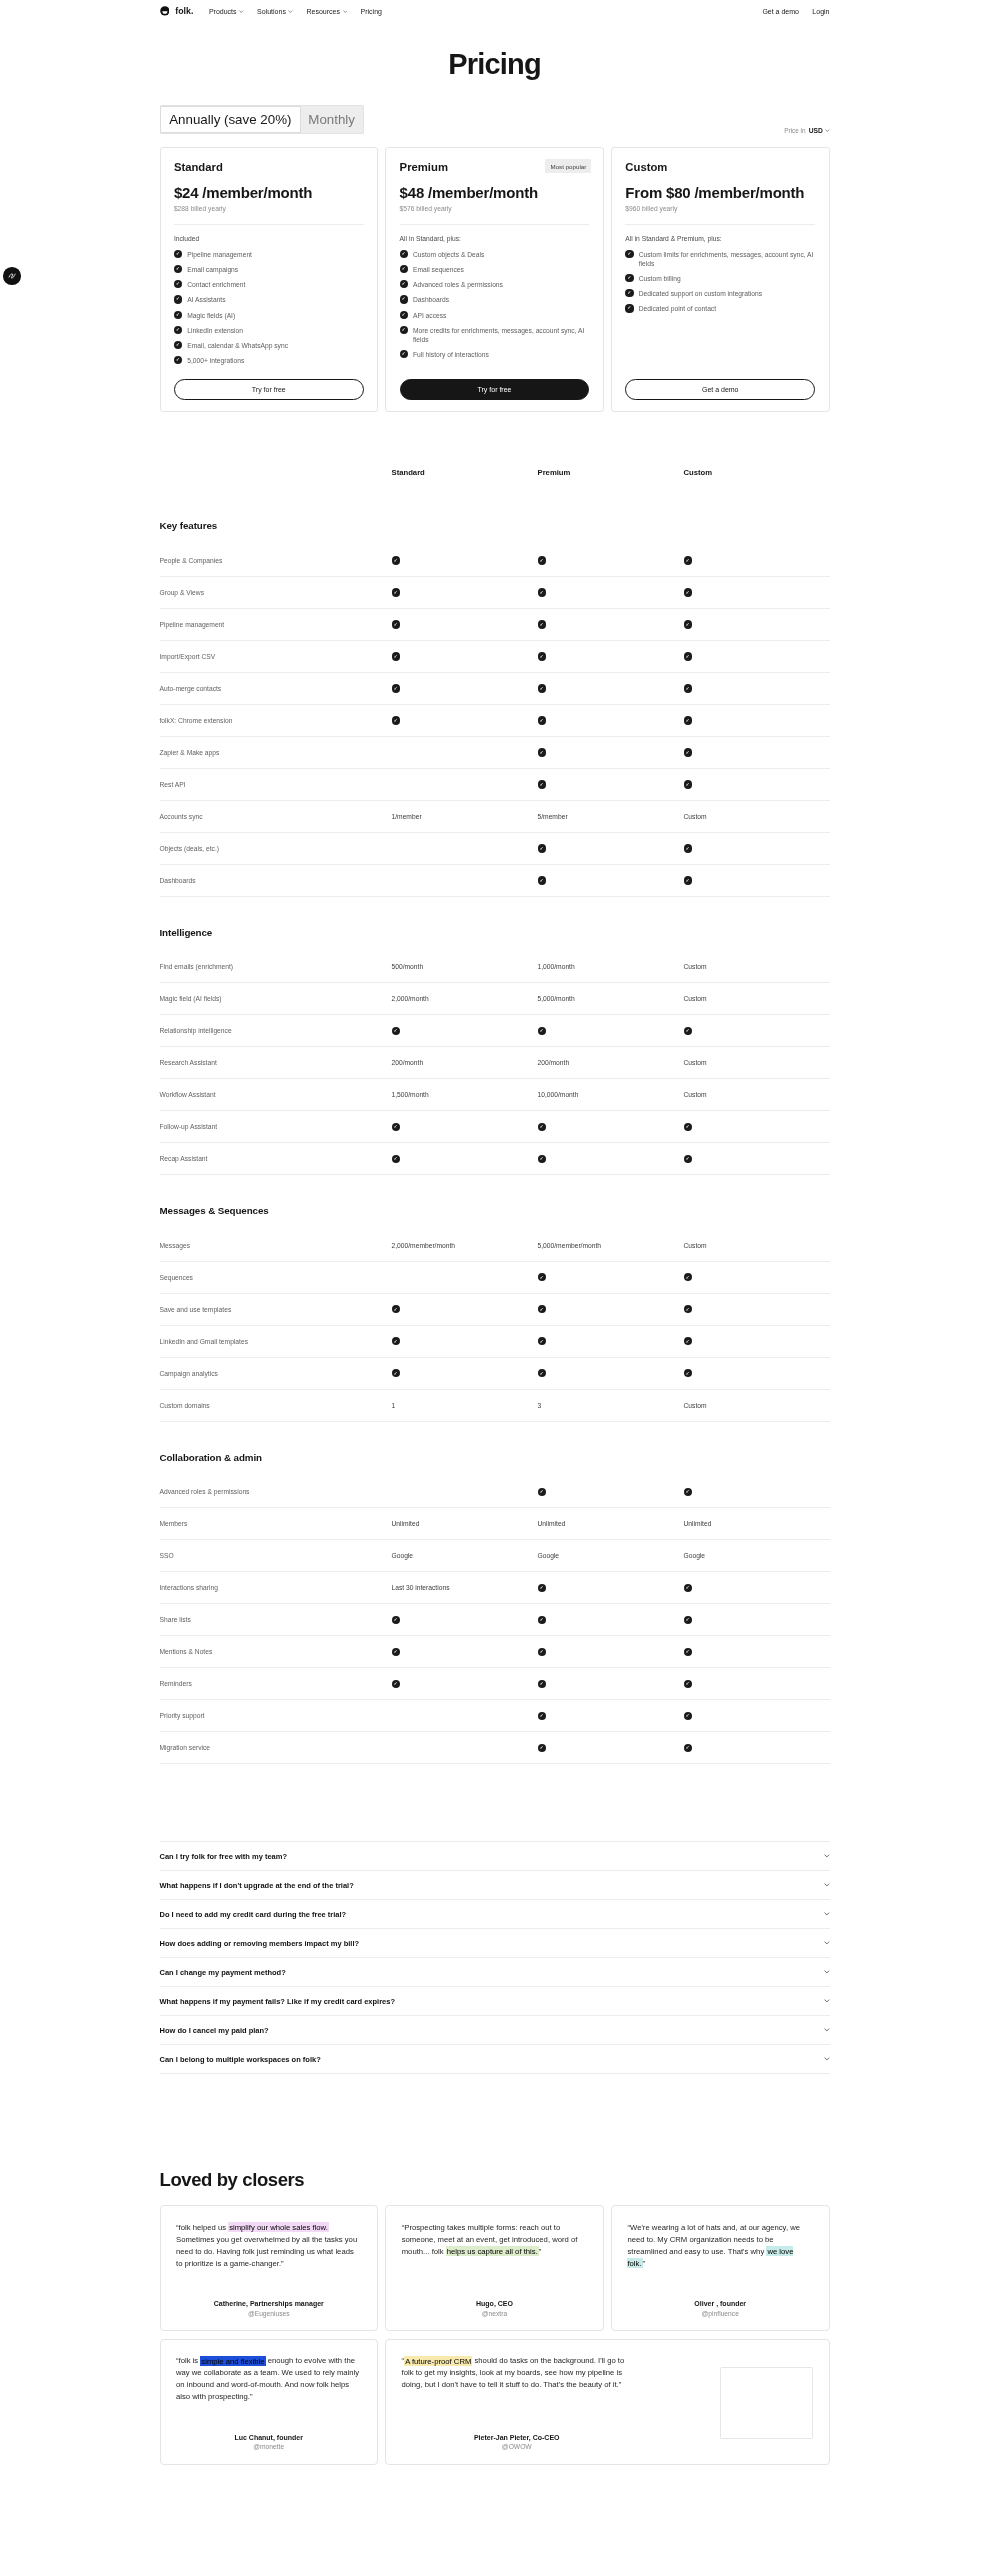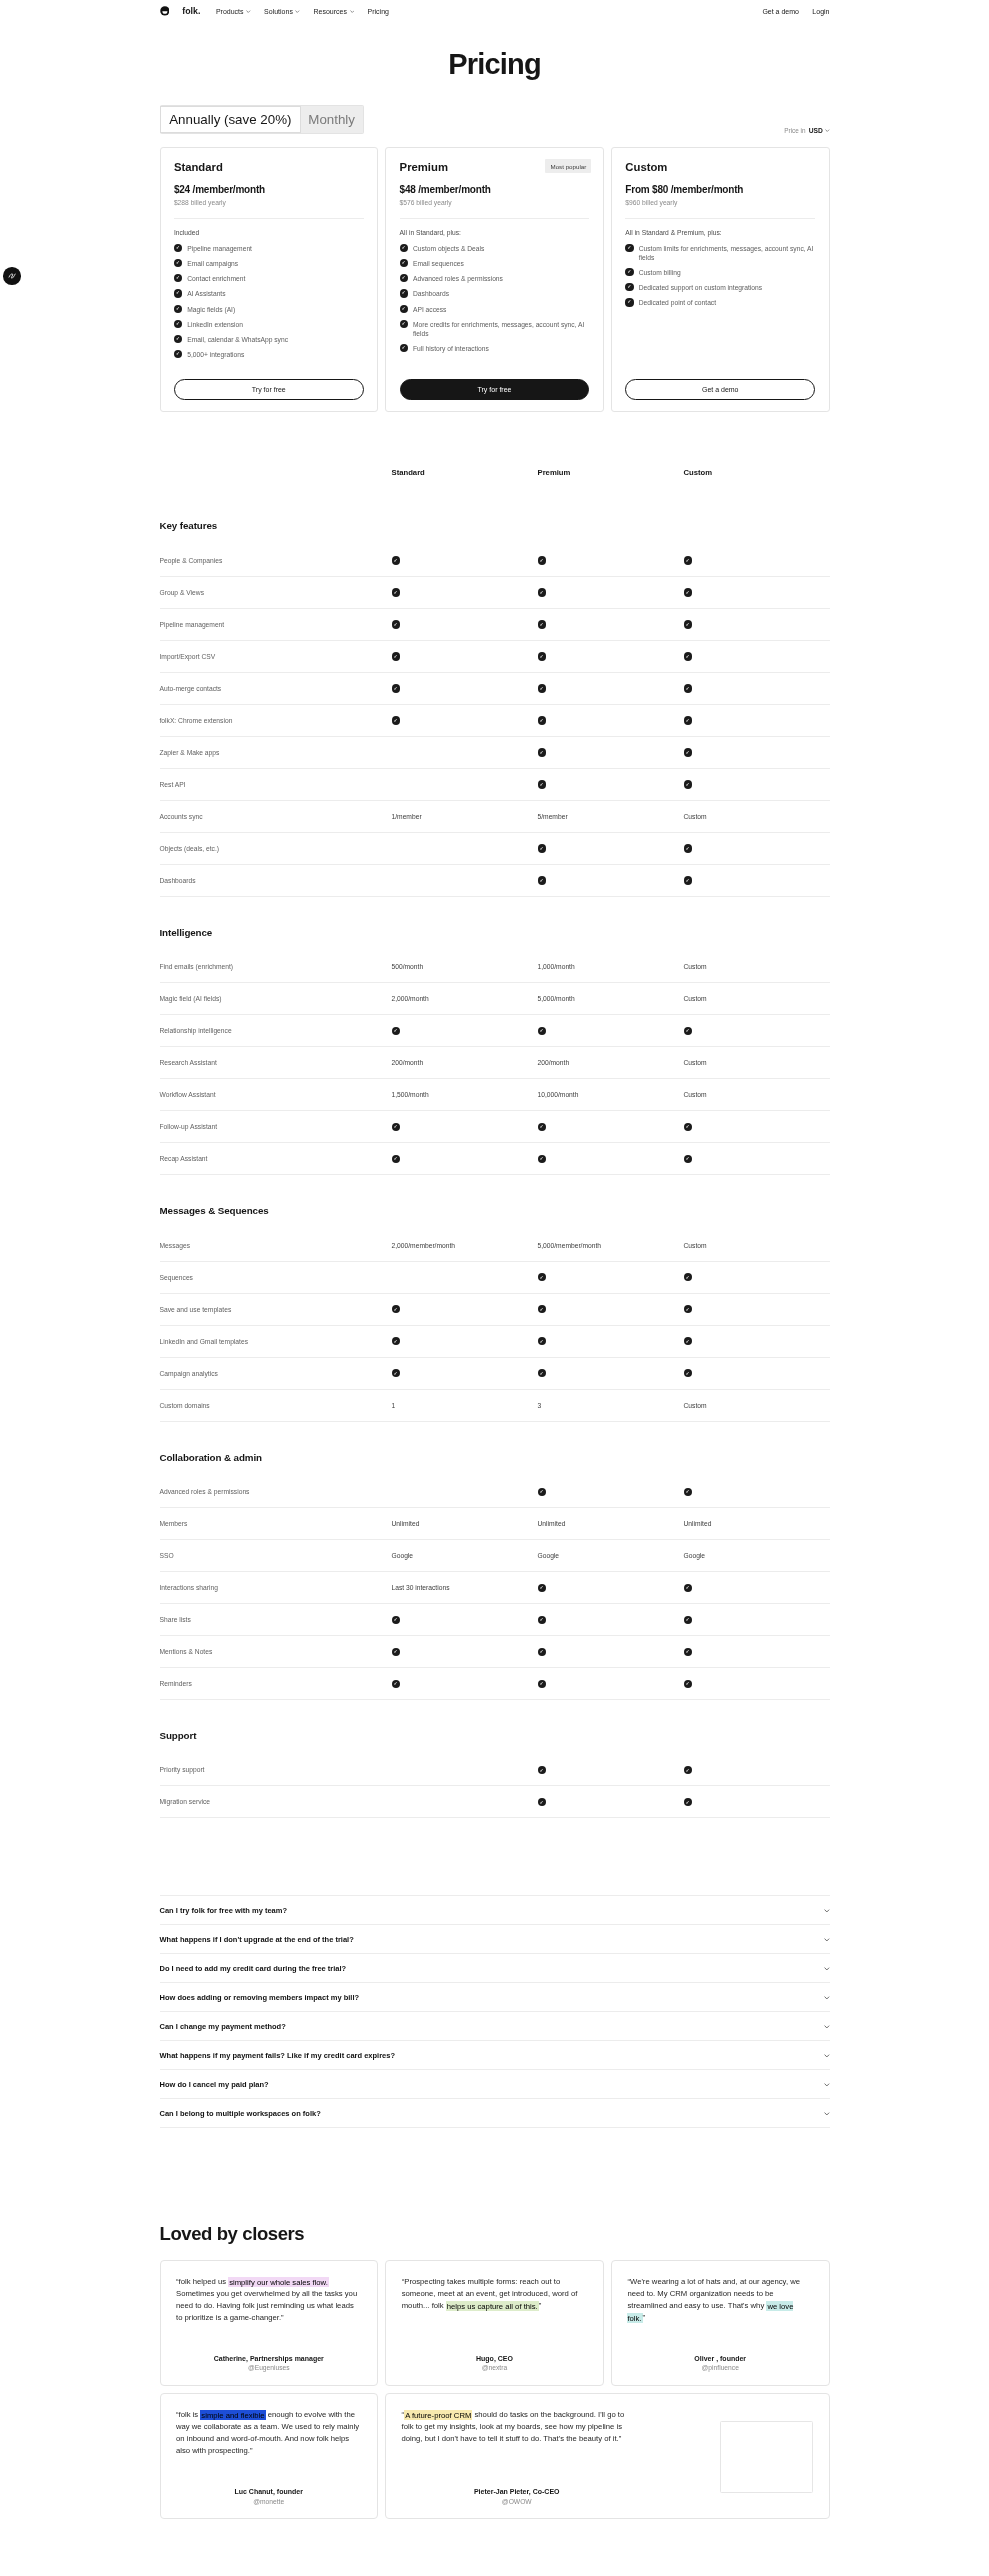--- a/index.html
+++ b/index.html
@@ -6,21 +6,21 @@
   html,body { background:#fff; }
   body { width:989px; font-family:"Liberation Sans", sans-serif; color:#161616; position:relative; }
   .container { width:670px; margin:0 auto; }
   a { text-decoration:none; color:inherit; }
   button { font-family:inherit; cursor:pointer; }
 
   
   header { padding-top:6.2px; }
   .hrow { display:flex; align-items:center; justify-content:space-between; font-size:7px; }
   .hleft { display:flex; align-items:center; gap:15.5px; }
-  .logo { display:flex; align-items:center; gap:13px; font-weight:700; font-size:8.8px; }
+  .logo { display:flex; align-items:center; gap:6px; font-weight:700; font-size:8.8px; }
   nav { display:flex; align-items:center; gap:13.4px; color:#1c1c1c; }
   .navitem { display:inline-flex; align-items:center; gap:2.6px; }
   .hright { display:flex; align-items:center; gap:13.4px; }
   .chv { color:#444; }
 
   
   .hero { margin-top:32px; text-align:center; }
   .hero h1 { font-size:29px; letter-spacing:-0.8px; font-weight:700; }
 
   
@@ -28,21 +28,21 @@
   .segmented { display:inline-flex; background:#ededed; border:0.5px solid #e3e3e3; border-radius:1.5px; padding:0; font-size:6.7px; }
   .seg { border:0; background:transparent; color:#7a7a7a; padding:5.2px 8.2px; border-radius:0; }
   .seg.active { background:#fff; color:#161616; border:0.5px solid #dcdcdc; margin:-0.5px; }
   .currency { font-size:6.4px; color:#8a8a8a; display:flex; align-items:center; gap:3.1px; }
   .currency b { color:#161616; font-size:6.7px; font-weight:700; display:inline-flex; align-items:center; gap:2.1px; }
 
   
   .cards { margin-top:13.4px; display:grid; grid-template-columns:repeat(3,1fr); gap:7.2px; }
   .card { position:relative; border:0.5px solid #e4e4e4; border-radius:3.1px; padding:13.4px 13.4px 11.3px; min-height:265px; display:flex; flex-direction:column; background:#fff; }
   .card h3 { font-size:11.3px; font-weight:700; }
-  .card .price { margin-top:10.3px; font-size:10px; font-weight:700; letter-spacing:-0.2px; }
+  .card .price { margin-top:10.3px; font-size:15px; font-weight:700; letter-spacing:-0.2px; }
   .card .billed { margin-top:4.1px; font-size:6.7px; color:#8a8a8a; }
   .card hr { border:0; border-top:0.5px solid #ececec; margin:12.4px 0 10.3px; }
   .card .ltitle { font-size:6.7px; color:#4a4a4a; margin-bottom:7.2px; }
   .feat { display:flex; gap:5.2px; align-items:flex-start; font-size:6.7px; color:#5d5d5d; margin-bottom:6.2px; line-height:1.35; }
   .check { flex:0 0 auto; display:inline-flex; width:8.2px; height:8.2px; border-radius:50%; background:#1b1b1b; color:#fff; font-size:4.6px; align-items:center; justify-content:center; font-weight:700; }
   .cta-btn { margin-top:auto; height:20.6px; border-radius:515px; font-size:7px; width:100%; }
   .cta-outline { background:#fff; border:0.5px solid #161616; color:#161616; }
   .cta-solid { background:#161616; border:0.5px solid #161616; color:#fff; }
   .badge { position:absolute; top:11.3px; right:11.3px; background:#ededed; color:#3c3c3c; font-size:6.2px; padding:3.6px 5.2px; border-radius:1px; }
 
@@ -437,21 +437,20 @@
       <div class="rval"><span class="check">✓</span></div>
       <div class="rval"><span class="check">✓</span></div>
       <div class="rval"><span class="check">✓</span></div>
     </div>
     <div class="comp-grid comp-row">
       <div class="rlabel">Reminders</div>
       <div class="rval"><span class="check">✓</span></div>
       <div class="rval"><span class="check">✓</span></div>
       <div class="rval"><span class="check">✓</span></div>
     </div>
-    <h3 class="sec-title">Support</h3>
     <div class="comp-grid comp-row">
       <div class="rlabel">Priority support</div>
       <div class="rval"></div>
       <div class="rval"><span class="check">✓</span></div>
       <div class="rval"><span class="check">✓</span></div>
     </div>
     <div class="comp-grid comp-row">
       <div class="rlabel">Migration service</div>
       <div class="rval"></div>
       <div class="rval"><span class="check">✓</span></div>

